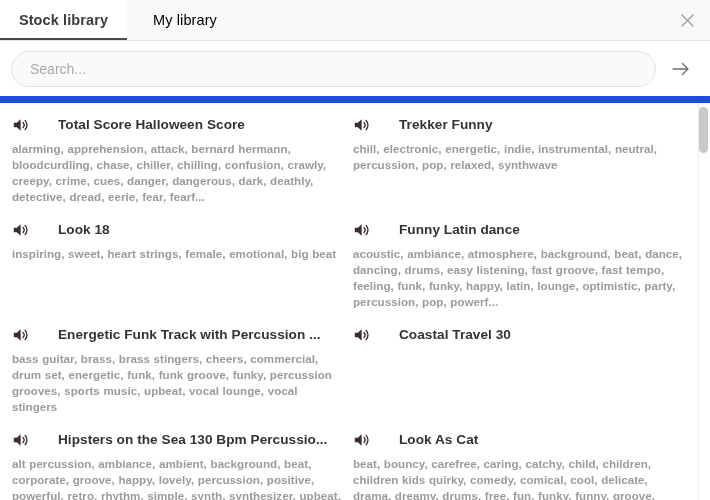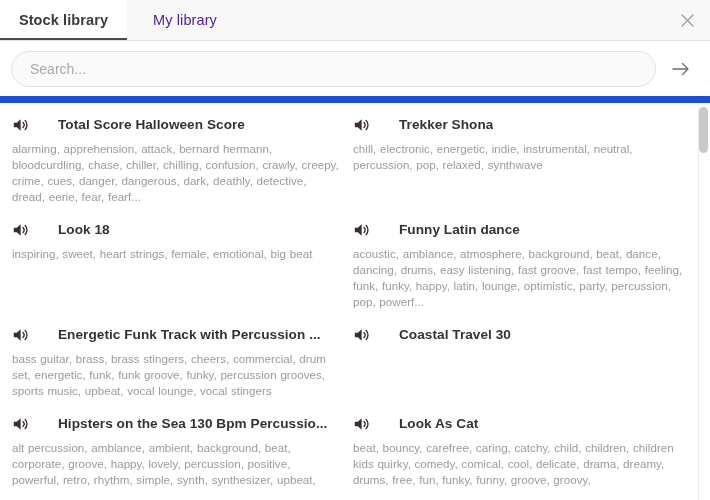--- a/index.html
+++ b/index.html
@@ -33,21 +33,21 @@
   .tabs {
     display: flex;
     height: 41px;
   }
   .tab {
     height: 41px;
     display: flex;
     align-items: center;
     justify-content: center;
     font-size: 14.5px;
-    color: #4c1d95;
+    color: #000000;
     letter-spacing: 0.1px;
     cursor: pointer;
     user-select: none;
     position: relative;
     background: transparent;
     border: none;
     font-family: "Liberation Sans", sans-serif;
   }
   .tab.first { width: 127px; }
   .tab.second { width: 116px; }
@@ -158,20 +158,21 @@
     letter-spacing: 0.05px;
     white-space: nowrap;
     overflow: hidden;
   }
   .track-tags {
     font-size: 11.6px;
     line-height: 16px;
     color: #9b9b9b;
     letter-spacing: 0.03px;
     word-spacing: 0.4px;
+    font-weight: bold;
   }
 
   
   .col-left  { grid-column: 1; }
   .col-right { grid-column: 2; }
 
   
   .scrollbar-track {
     position: absolute;
     top: 0;
@@ -243,21 +244,21 @@
         <div class="track-tags">alarming, apprehension, attack, bernard hermann, bloodcurdling, chase, chiller, chilling, confusion, crawly, creepy, crime, cues, danger, dangerous, dark, deathly, detective, dread, eerie, fear, fearf...</div>
       </div>
 
       <div class="track col-right">
         <div class="track-head">
           <svg class="speaker-icon" viewBox="0 0 20 20">
             <path d="M2 7.4 h3.4 L9.6 3.6 v12.8 L5.4 12.6 H2 Z" fill="currentColor"></path>
             <path d="M12.2 7.2 a4 4 0 0 1 0 5.6" stroke="currentColor" stroke-width="1.5" fill="none" stroke-linecap="round"></path>
             <path d="M14.6 5 a7.2 7.2 0 0 1 0 10" stroke="currentColor" stroke-width="1.5" fill="none" stroke-linecap="round"></path>
           </svg>
-          <div class="track-title">Trekker Shona</div>
+          <div class="track-title">Trekker Funny</div>
         </div>
         <div class="track-tags">chill, electronic, energetic, indie, instrumental, neutral, percussion, pop, relaxed, synthwave</div>
       </div>
 
       <div class="track col-left">
         <div class="track-head">
           <svg class="speaker-icon" viewBox="0 0 20 20">
             <path d="M2 7.4 h3.4 L9.6 3.6 v12.8 L5.4 12.6 H2 Z" fill="currentColor"></path>
             <path d="M12.2 7.2 a4 4 0 0 1 0 5.6" stroke="currentColor" stroke-width="1.5" fill="none" stroke-linecap="round"></path>
             <path d="M14.6 5 a7.2 7.2 0 0 1 0 10" stroke="currentColor" stroke-width="1.5" fill="none" stroke-linecap="round"></path>

